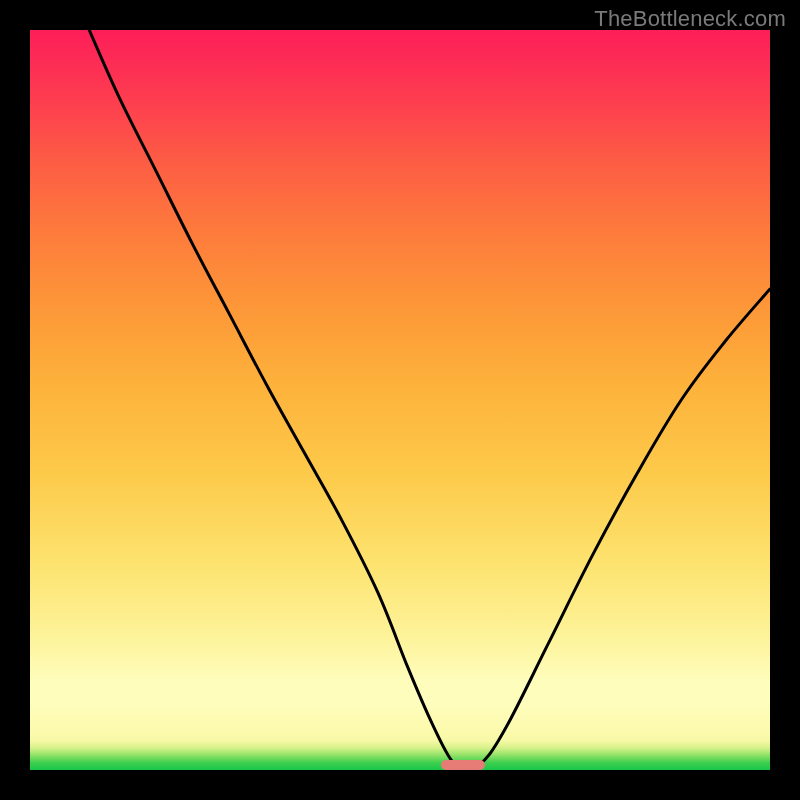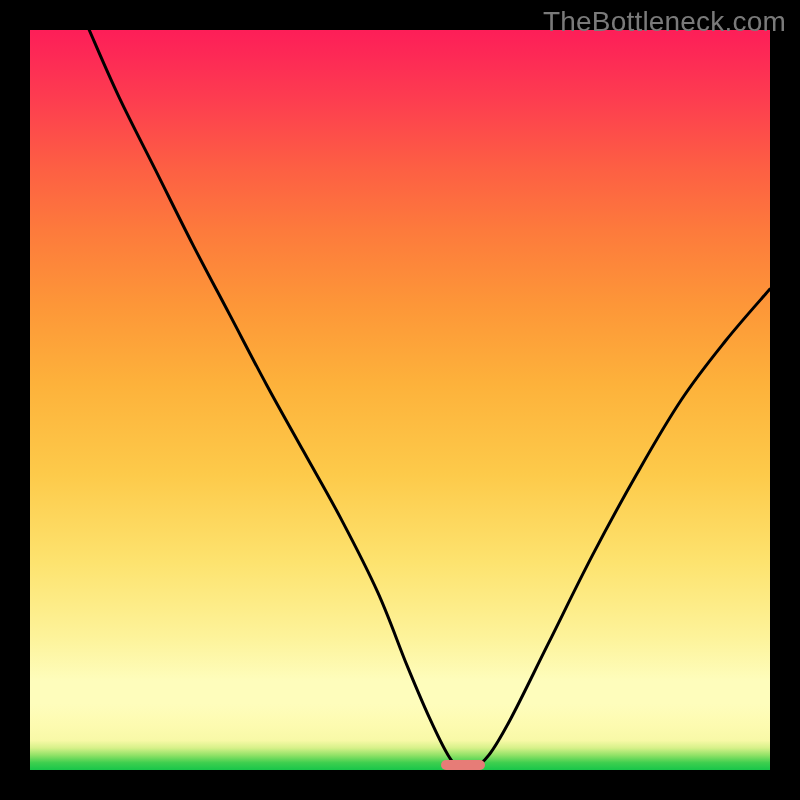--- a/index.html
+++ b/index.html
@@ -15,21 +15,21 @@
     position: relative;
     width: 800px;
     height: 800px;
     background: #000;
   }
   .watermark {
     position: absolute;
     top: 6px;
     right: 14px;
     color: #7a7a7a;
-    font-size: 28px;
+    font-size: 22px;
     font-weight: 500;
     z-index: 10;
     letter-spacing: 0.2px;
   }
   .plot-area {
     position: absolute;
     left: 30px;
     top: 30px;
     width: 740px;
     height: 740px;

